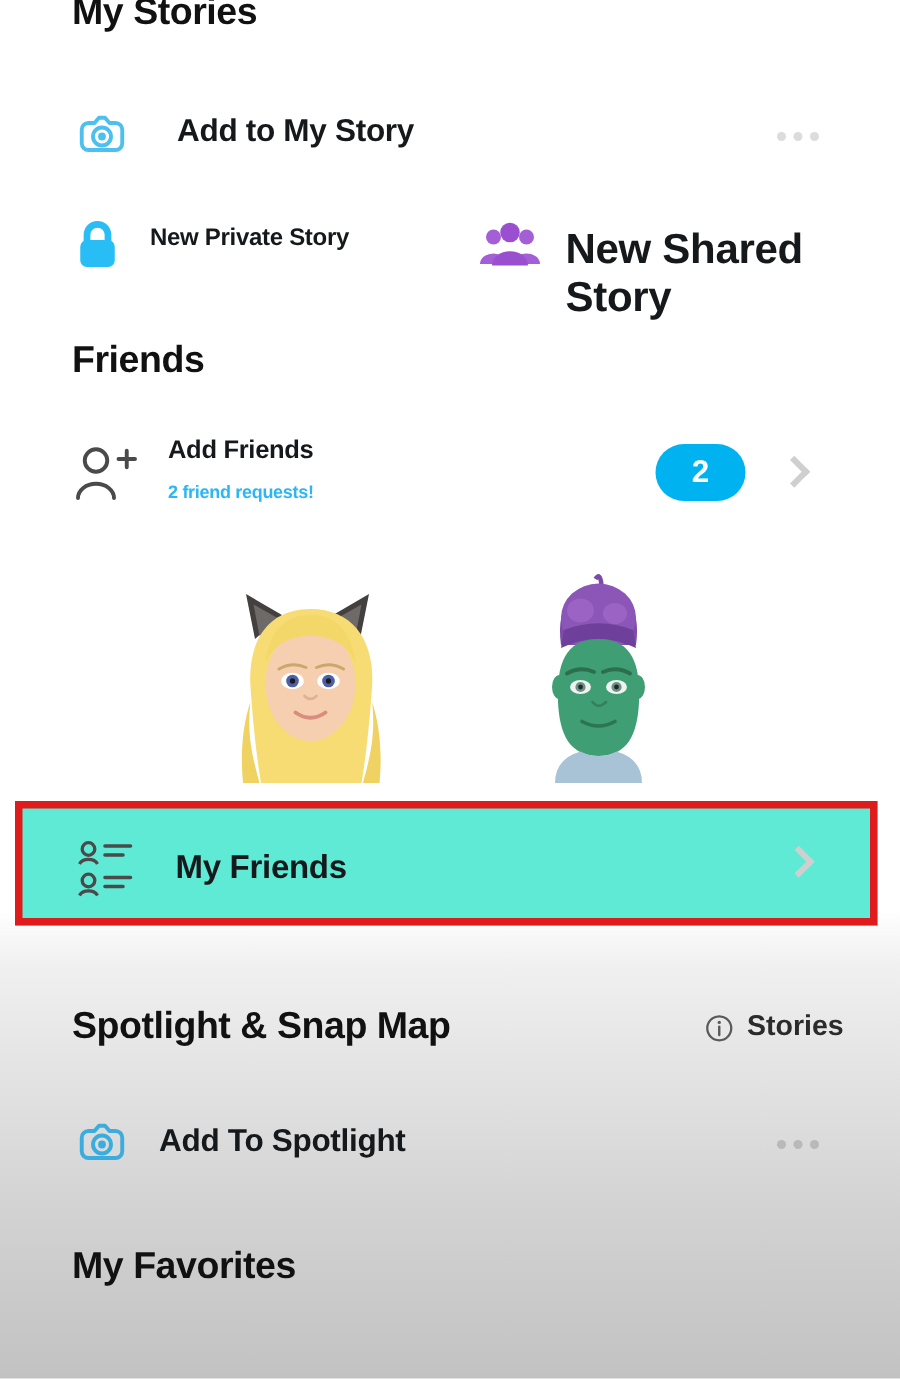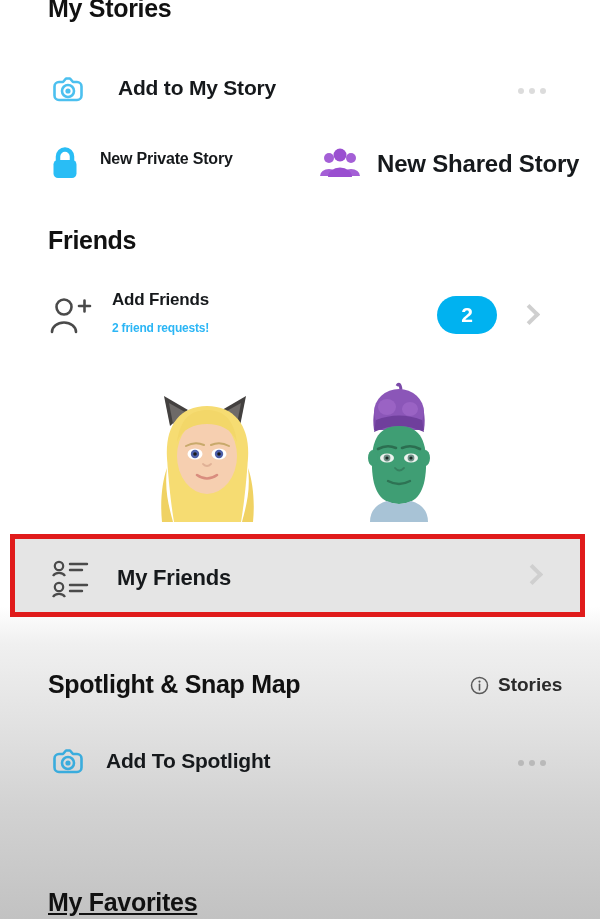--- a/index.html
+++ b/index.html
@@ -48,21 +48,21 @@
   #my-stories-title { position:absolute; left:48px; top:-6px; }
   #row-add-story { position:absolute; left:0; top:62px; width:600px; height:56px; }
   #row-add-story .icon-slot { position:absolute; left:46px; width:44px; height:44px; top:6px; }
   #row-add-story .row-label { position:absolute; left:106px; top:14px;margin-left:12px; }
   #row-add-story .dots { position:absolute; left:518px; top:26px; }
 
   #row-private { position:absolute; left:0; top:140px; width:600px; height:50px; }
   #private-icon { position:absolute; left:48px; top:3px; width:34px; height:42px; }
   #private-label { position:absolute; left:100px; top:10px; font-size:16px; }
   #shared-icon { position:absolute; left:318px; top:6px; width:44px; height:38px; }
-  #shared-label { position:absolute; left:377px; top:10px; font-size:24px; }
+  #shared-label { position:absolute; left:377px; top:10px; font-size:28px; }
 
   
   #friends-title { position:absolute; left:48px; top:226px; }
   #row-add-friends { position:absolute; left:0; top:282px; width:600px; height:74px; }
   #addfriend-icon { position:absolute; left:46px; top:10px; width:48px; height:48px; }
   #addfriends-label { position:absolute; left:112px; top:8px; font-size:17px; }
   #addfriends-sub {
     position:absolute; left:112px; top:39px;
     font-size:12px; font-weight:bold; color:#2cb6f5; letter-spacing:-0.2px;
   }
@@ -76,41 +76,41 @@
 
   
   #avatars { position:absolute; left:0; top:378px; width:600px; height:144px; }
   .avatar { position:absolute; bottom:0; }
 
   
   #myfriends-highlight {
     position:absolute; left:10px; top:534px;
     width:575px; height:83px;
     border:5px solid #e01b1b;
-    background:#e5e5e5;
+    background:#5eead4;
   }
   #myfriends-icon { position:absolute; left:34px; top:18px; width:46px; height:46px; }
   #myfriends-label { position:absolute; left:102px; top:26px; font-size:22px; }
   #myfriends-chev { position:absolute; left:510px; top:28px; }
 
   
   #spotlight-title { position:absolute; left:48px; top:670px; }
   #options-link {
     position:absolute; left:470px; top:674px;
     display:flex; align-items:center; gap:9px;
   }
   #options-label { font-size:19px; font-weight:bold; color:#2b2b2b; }
   #row-add-spotlight { position:absolute; left:0; top:738px; width:556px; height:52px; }
   #row-add-spotlight .icon-slot { position:absolute; left:46px; top:2px; width:44px; height:44px; }
   #row-add-spotlight .row-label { position:absolute; left:106px; top:11px; }
   #row-add-spotlight .dots { position:absolute; left:518px; top:22px; }
   #row-add-spotlight .dots i { background:#b9b9b9; }
 
   
-  #favorites-title { position:absolute; left:48px; top:888px;text-decoration:underline; }
+  #favorites-title { position:absolute; left:48px; top:830px; }
 </style>
 </head>
 <body>
 
 <div class="section-title" id="my-stories-title">My Stories</div>
 
 <div class="row" id="row-add-story">
   <span class="icon-slot">
     <svg width="42" height="42" viewBox="0 0 42 42">
       <path d="M12 13 h4 l3-3.5 h4 l3 3.5 h4 a4.5 4.5 0 0 1 4.5 4.5 v9 a4.5 4.5 0 0 1 -4.5 4.5 h-18 a4.5 4.5 0 0 1 -4.5 -4.5 v-9 a4.5 4.5 0 0 1 4.5 -4.5 z" fill="none" stroke="#4cc0ef" stroke-width="2.6" stroke-linejoin="round"></path>

